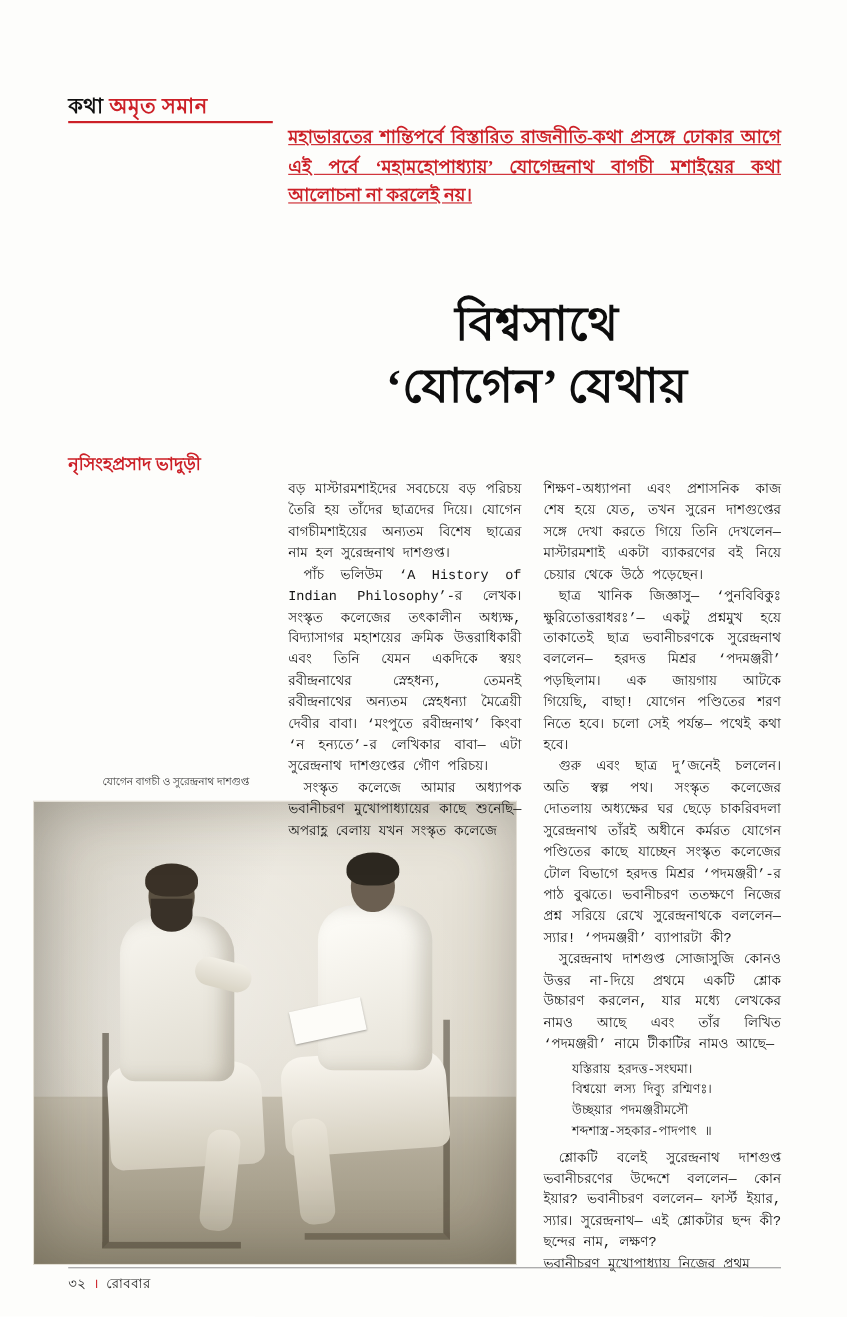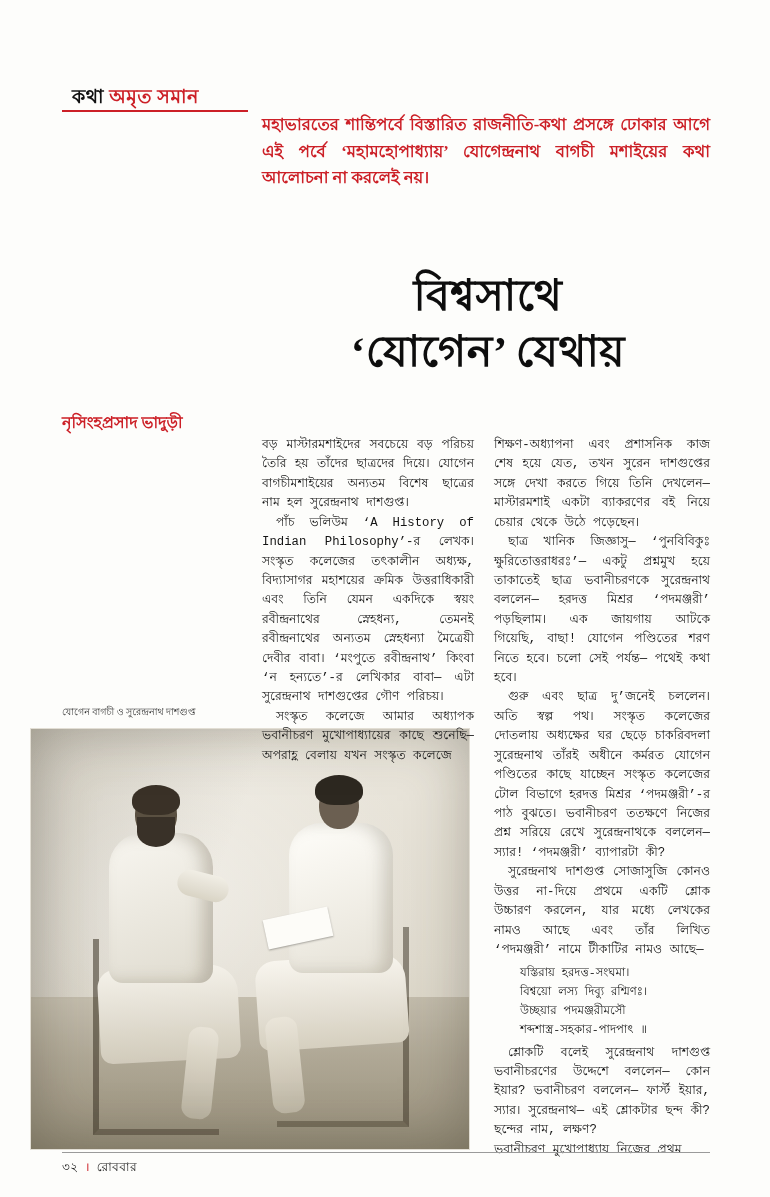--- a/index.html
+++ b/index.html
@@ -17,21 +17,21 @@
   }
   .page {
     position: absolute;
     inset: 0;
     background: #fdfdfb;
   }
 
   
   .masthead {
     position: absolute;
-    left: 72px;
+    left: 62px;
     top: 82px;
     width: 200px;
     font-size: 19px;
     letter-spacing: 0.5px;
     white-space: nowrap;
   }
   .masthead .m-black { color: #111; font-weight: bold; }
   .masthead .m-red { color: #cc2027; font-weight: bold; }
   .masthead-rule {
     position: absolute;
@@ -48,21 +48,21 @@
     left: 262px;
     top: 112px;
     width: 448px;
     color: #cc2027;
     font-weight: bold;
     font-size: 16.5px;
     line-height: 1.62;
     text-align: justify;
     text-justify: inter-word;
   }
-  .standfirst p { margin: 0 0 3px 0; }
+  .standfirst p { margin: 0 0 3px 0; text-decoration: underline; }
 
   
   .headline {
     position: absolute;
     left: 262px;
     top: 268px;
     width: 452px;
     text-align: center;
     color: #0d0d0d;
     font-weight: bold;
@@ -85,21 +85,21 @@
   }
 
   
   .photo-caption {
     position: absolute;
     left: 62px;
     top: 706px;
     width: 196px;
     font-size: 9.5px;
     color: #333;
-    text-align: left;
+    text-align: center;
     line-height: 1.3;
   }
   .photo-frame {
     position: absolute;
     left: 30px;
     top: 728px;
     width: 438px;
     height: 420px;
     background: #efece5;
     overflow: hidden;

